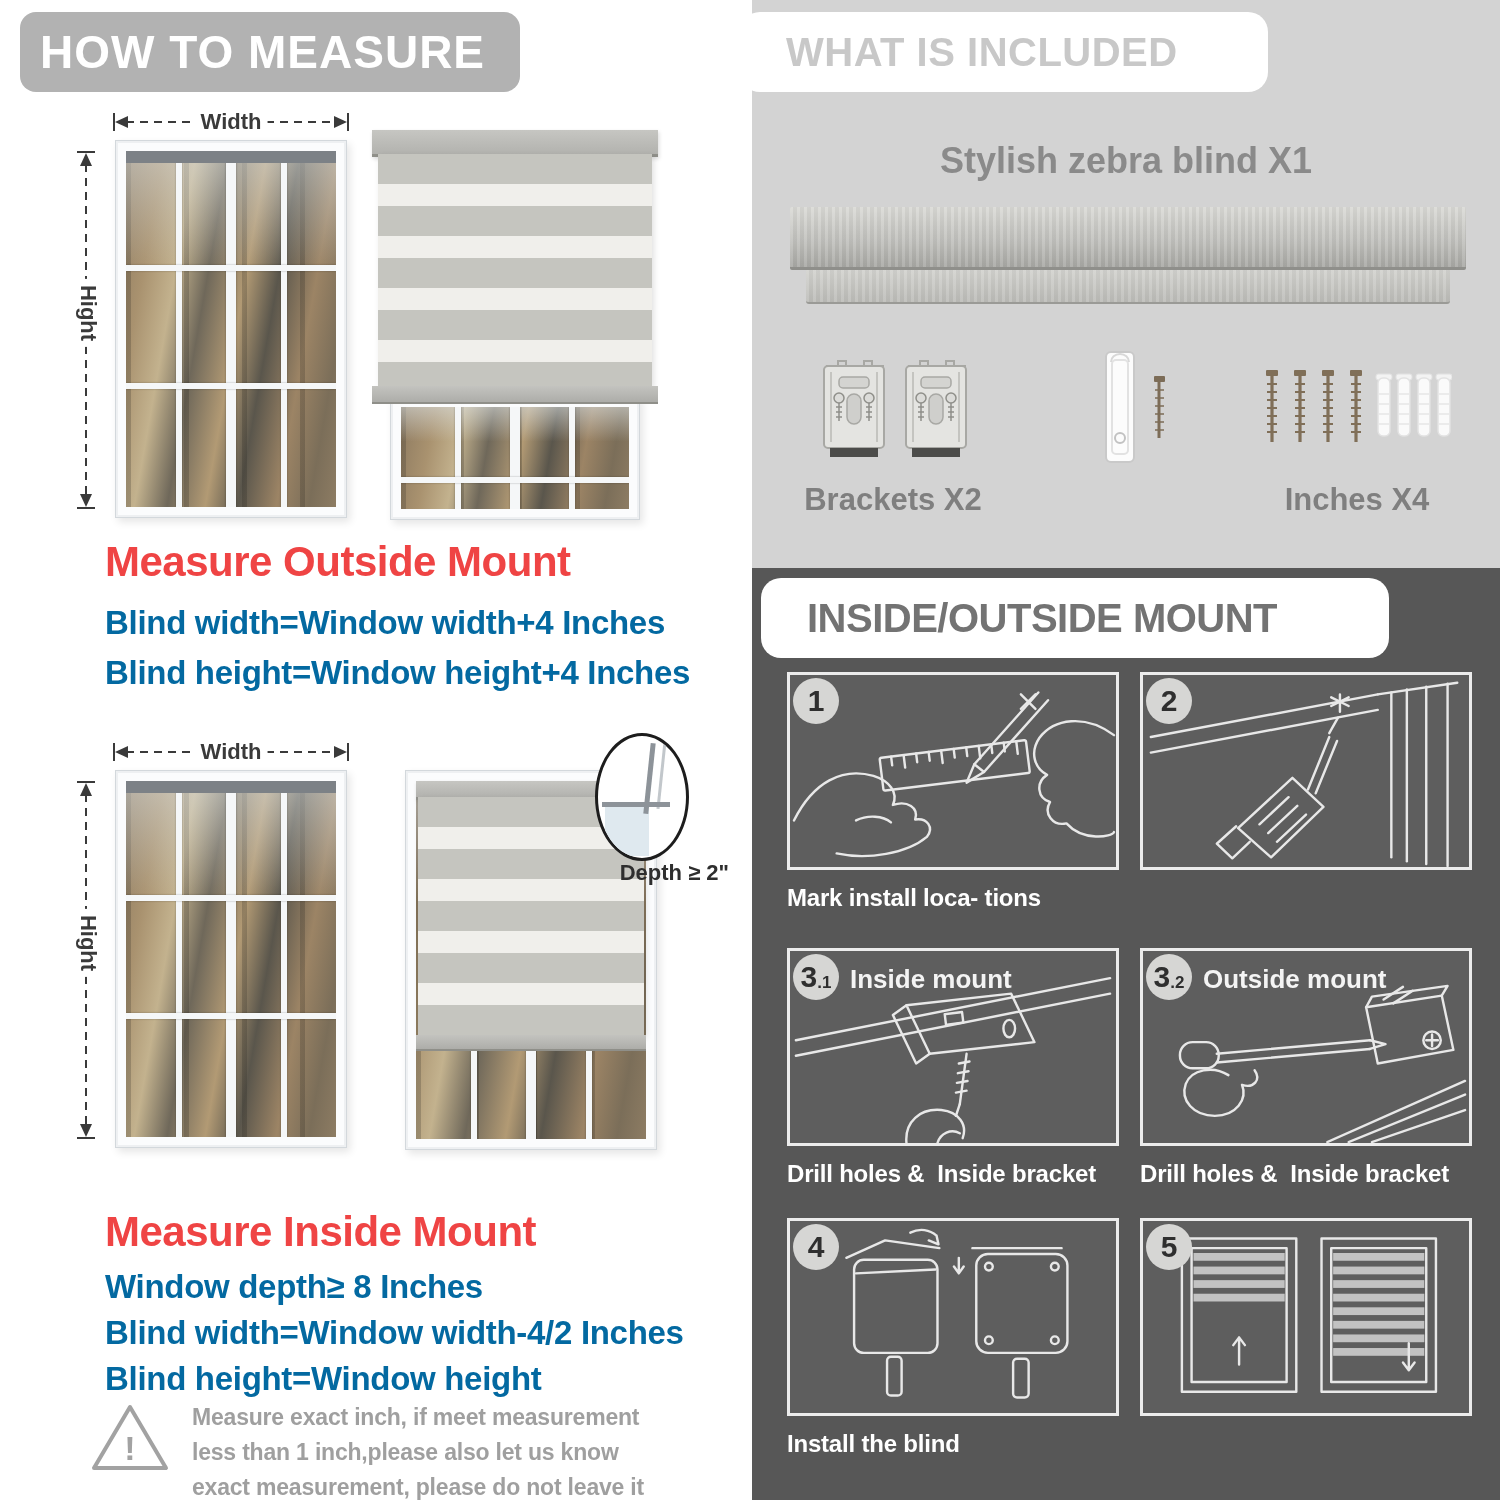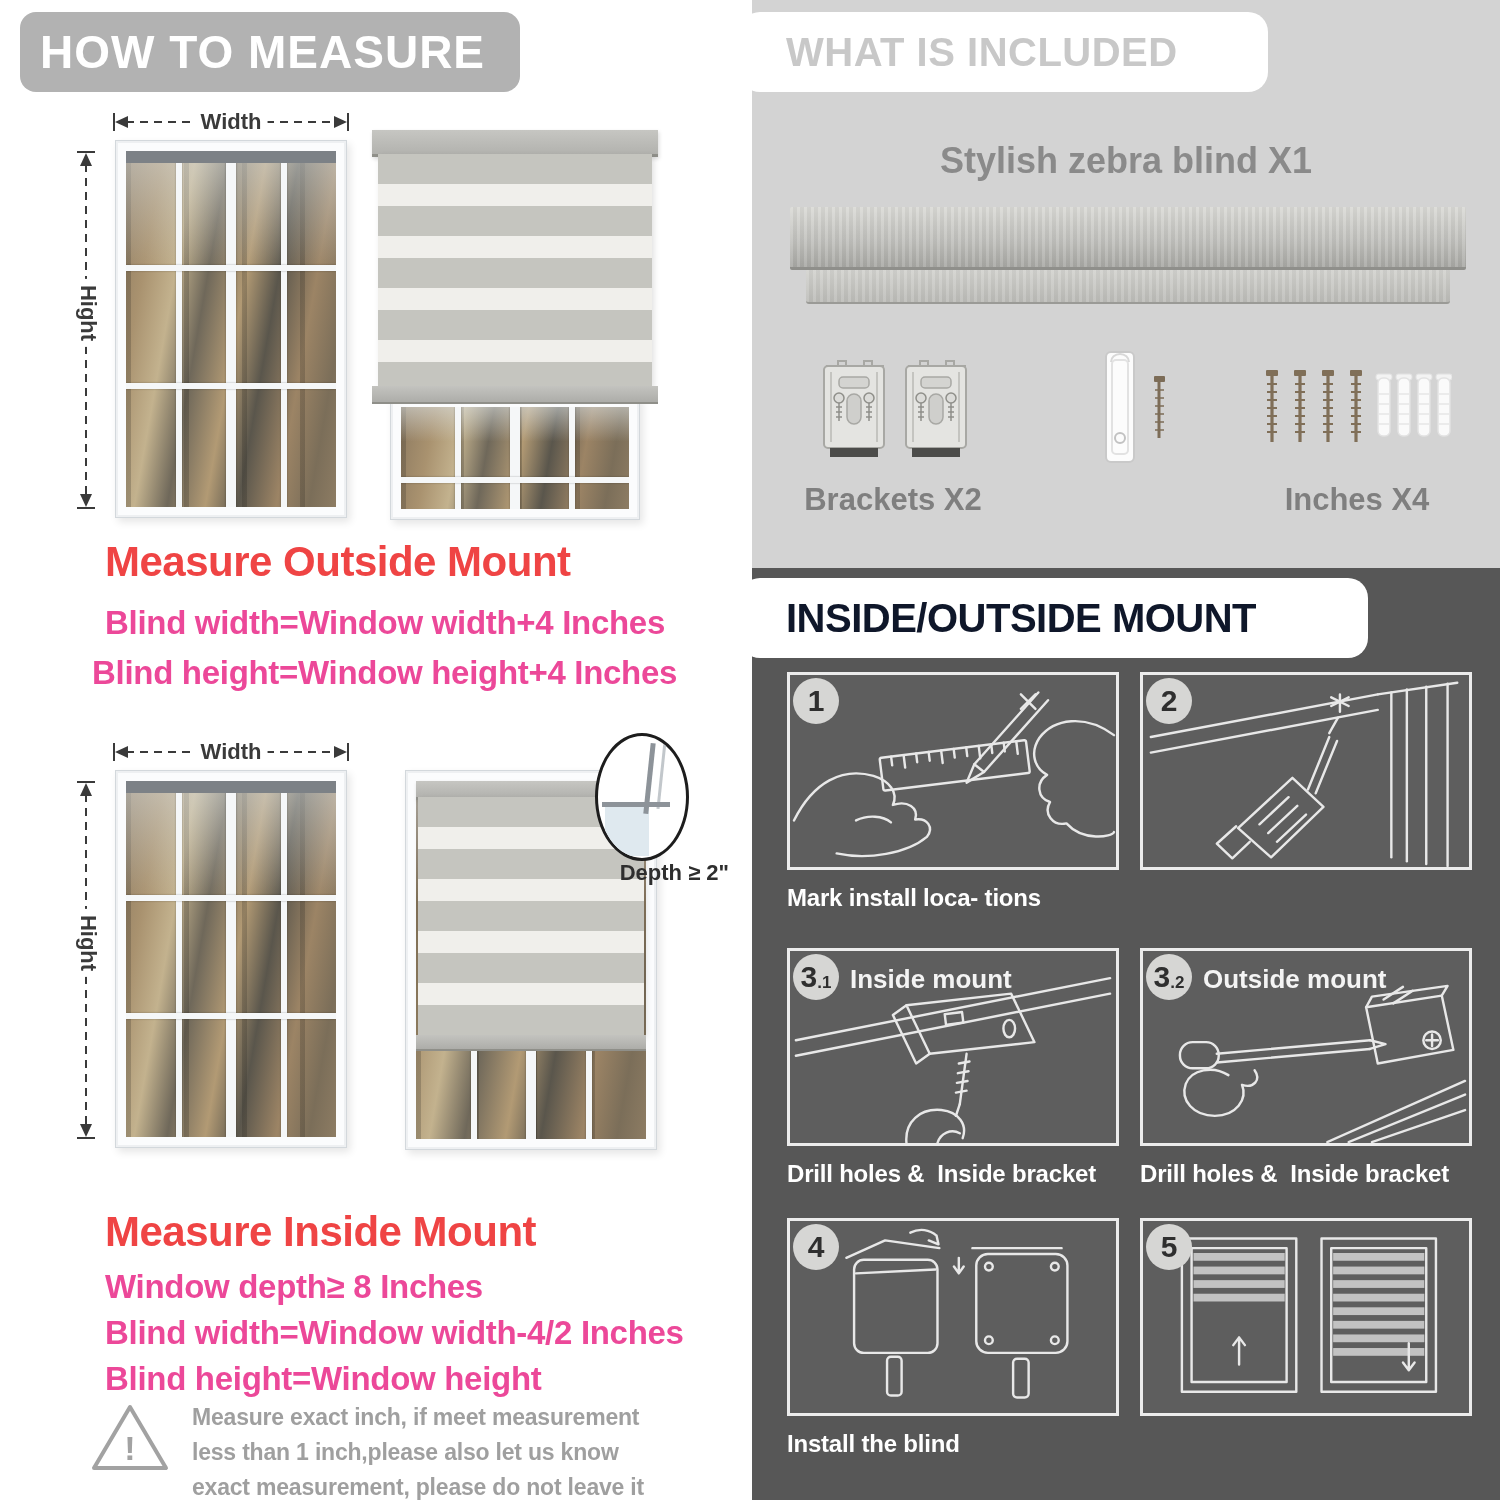--- a/index.html
+++ b/index.html
@@ -5,21 +5,21 @@
   html,body{margin:0;padding:0;background:#fff;}
   #page{position:relative;width:1500px;height:1500px;background:#fff;overflow:hidden;
         font-family:"Liberation Sans",sans-serif;}
 
   
   .hdr-left{position:absolute;left:20px;top:12px;width:500px;height:80px;background:#b2b2b2;
             border-radius:16px;color:#fff;font-weight:bold;font-size:46px;line-height:80px;
             padding-left:20px;letter-spacing:1px;box-sizing:border-box;}
 
   .h2{position:absolute;font-weight:bold;font-size:42px;color:#ef4444;letter-spacing:-.5px;}
-  .gline{position:absolute;font-weight:bold;font-size:33px;color:#ec4899;letter-spacing:-.3px;}
+  .gline{position:absolute;font-weight:bold;font-size:33px;color:#0369a1;letter-spacing:-.3px;}
 
   
   .win{position:absolute;background:#fbfcfd;border:1px solid #d3d8dc;
        box-shadow:0 0 0 2px #eef0f2 inset,3px 4px 8px rgba(0,0,0,.10);box-sizing:border-box;}
   .ph{position:absolute;inset:10px;overflow:hidden;
       background:
         linear-gradient(180deg,rgba(222,228,230,.55) 0%,rgba(222,228,230,0) 34%),
         repeating-linear-gradient(90deg,rgba(35,33,28,.22) 0 5px,rgba(35,33,28,0) 5px 58px),
         linear-gradient(100deg,#8d7a60 0%,#a9926f 14%,#c3b28e 26%,#6f685a 38%,#b29a74 52%,#5a564c 64%,#9c8465 78%,#7b6e59 90%,#8d7c63 100%);}
   .trk{position:absolute;left:10px;right:10px;top:10px;height:12px;background:#7c8186;z-index:3;}
@@ -53,21 +53,21 @@
 
   
   .warn-text{position:absolute;color:#9f9f9f;font-weight:bold;font-size:23px;line-height:35px;letter-spacing:-.2px;}
 
   
   .panel-light{position:absolute;left:752px;top:0;width:748px;height:568px;background:#d3d3d3;}
   .panel-dark{position:absolute;left:752px;top:568px;width:748px;height:932px;background:#575757;}
   .box-white{position:absolute;background:#fff;border-radius:20px;height:80px;box-sizing:border-box;
              font-weight:bold;font-size:40px;line-height:80px;padding-left:46px;letter-spacing:.5px;z-index:4;}
   .wii{left:740px;top:12px;width:528px;color:#c8c8c8;}
-  .iom{left:740px;top:578px;width:628px;color:#0f172a;letter-spacing:-.5px;}
+  .iom{left:761px;top:578px;width:628px;color:#737373;letter-spacing:-.5px;}
   .product-label{position:absolute;left:752px;top:140px;width:748px;text-align:center;
                  font-weight:bold;font-size:36px;color:#8a8a8a;}
   .bar{position:absolute;left:790px;top:207px;width:676px;height:60px;
        background:repeating-linear-gradient(90deg,rgba(255,255,255,.10) 0 3px,rgba(0,0,0,.04) 3px 7px),
                   linear-gradient(180deg,#dadad6,#c2c2be 55%,#a9a9a5);
        border-bottom:3px solid #8f8f8b;border-radius:2px;}
   .bar-lip{position:absolute;left:806px;top:270px;width:644px;height:32px;
            background:repeating-linear-gradient(90deg,rgba(255,255,255,.10) 0 3px,rgba(0,0,0,.03) 3px 7px),
                       linear-gradient(180deg,#d2d2ce,#bcbcb8);
            border-bottom:2px solid #9a9a96;border-radius:0 0 3px 3px;}
@@ -136,21 +136,21 @@
         <div class="mh" style="top:calc(72% - 3px)"></div>
       </div>
     </div>
     <div class="cassette" style="left:372px;top:130px;width:286px;height:24px"></div>
     <div class="zbody" style="left:378px;top:154px;width:274px;height:232px"></div>
     <div class="zrail" style="left:372px;top:386px;width:286px;height:16px"></div>
   </div>
 
   <div class="h2" style="left:105px;top:538px">Measure Outside Mount</div>
   <div class="gline" style="left:105px;top:604px">Blind width=Window width+4 Inches</div>
-  <div class="gline" style="left:92px;top:654px">Blind height=Window height+4 Inches</div>
+  <div class="gline" style="left:105px;top:654px">Blind height=Window height+4 Inches</div>
 
   <div class="arr" style="left:112px;top:742px;width:238px;height:20px">
     <svg width="238" height="20">
         <g stroke="#3a3a3a" stroke-width="2">
       <line x1="2" y1="1" x2="2" y2="19"></line>
           <line x1="236" y1="1" x2="236" y2="19"></line>
       <line x1="14" y1="10" x2="224" y2="10" stroke-dasharray="8 6"></line>
         </g>
       <polygon points="3,10 16,4 16,16" fill="#3a3a3a"></polygon>
         <polygon points="235,10 222,4 222,16" fill="#3a3a3a"></polygon>

